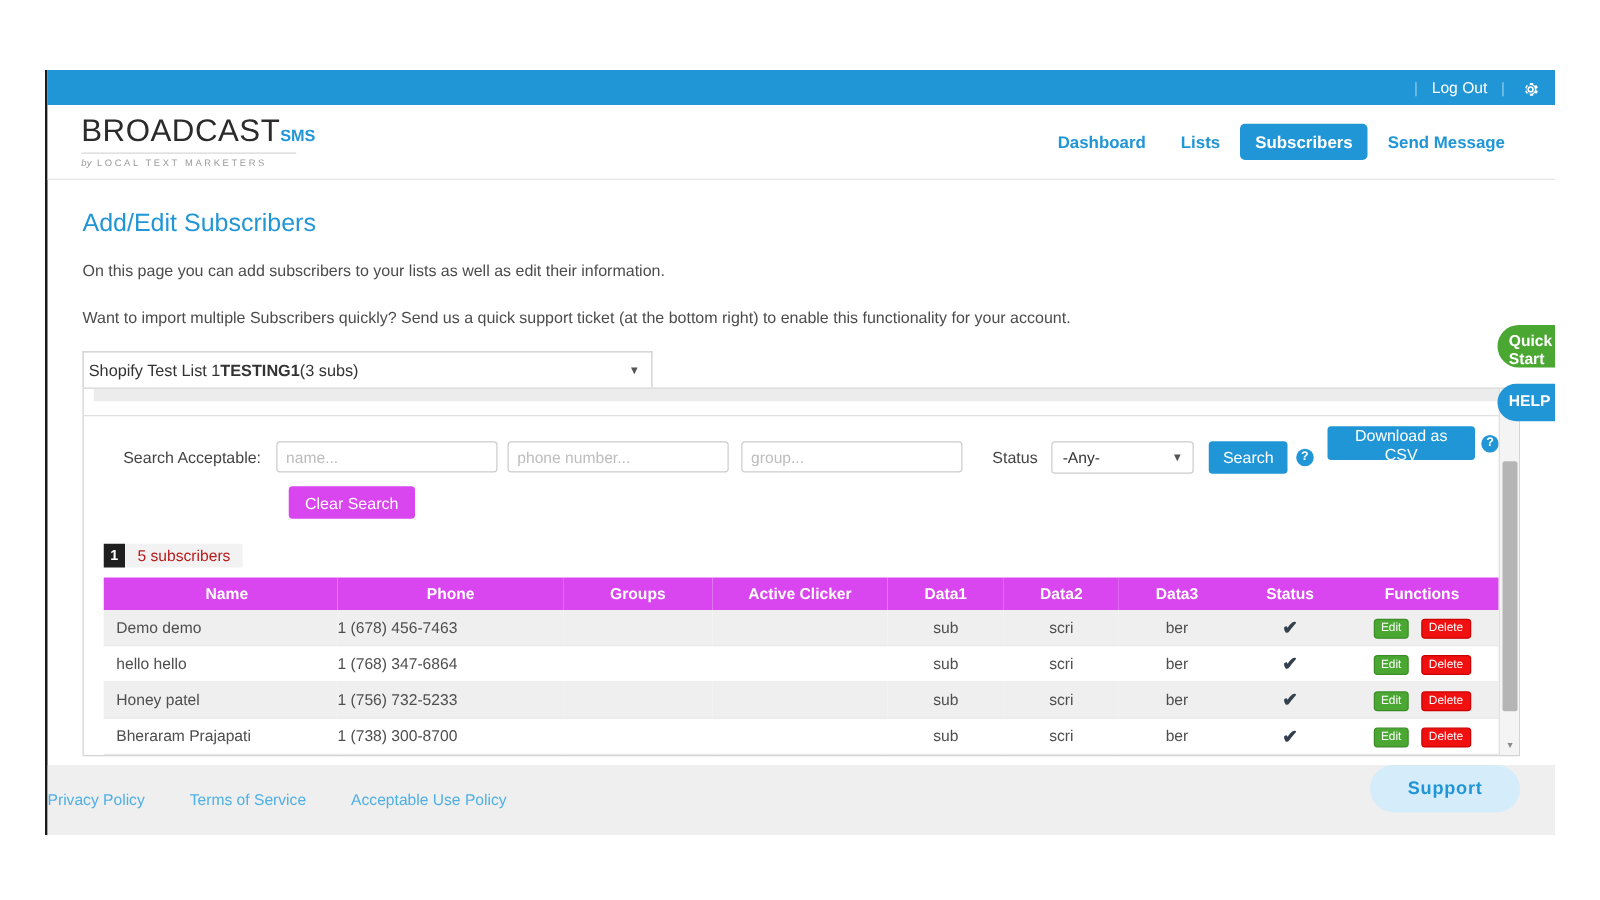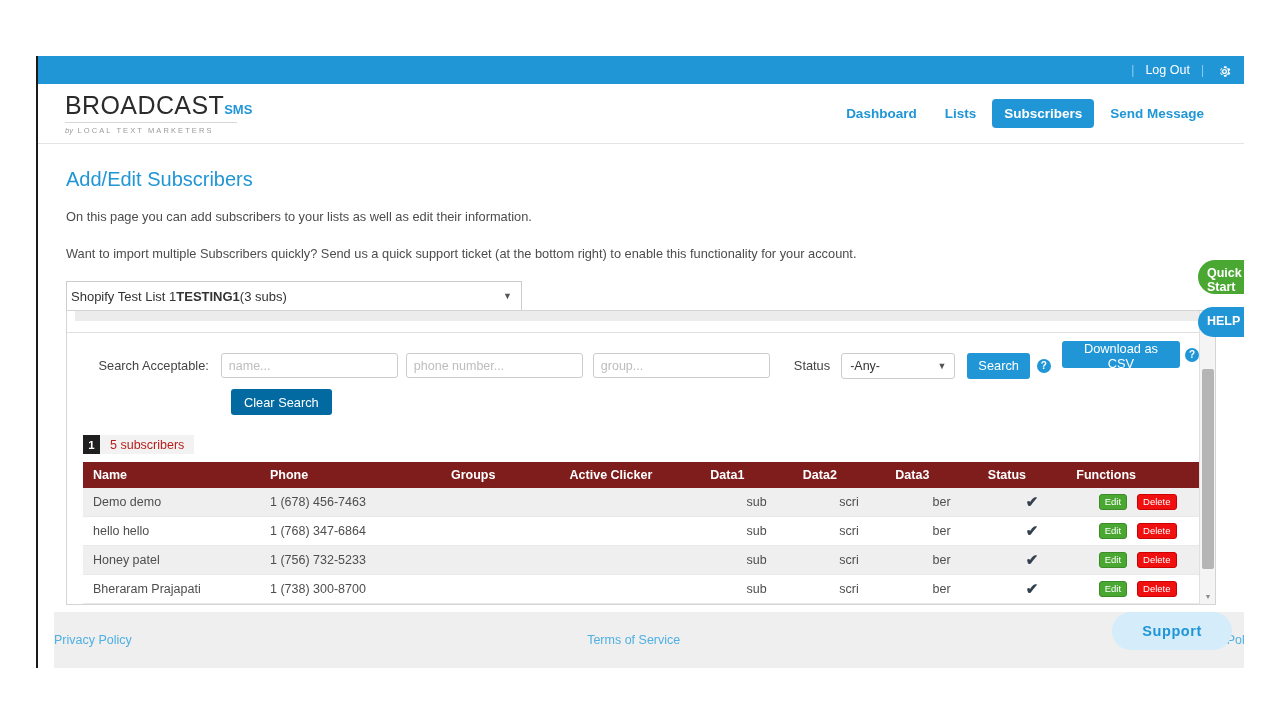--- a/index.html
+++ b/index.html
@@ -261,21 +261,21 @@
     background: #2196d6;
     height: 27px;
     padding: 0 11px;
     margin-left: 11px;
     position: relative;
     top: -11px;
   }
   .help-q.csv { position: relative; top: -11px; margin-left: 5px; }
 
   .btn-clear {
-    background: #0369a1;
+    background: #d946ef;
     height: 26px;
     padding: 0 13px;
     margin: 10px 0 0 148px;
   }
 
   
   .count-row {
     display: flex;
     align-items: stretch;
     margin-top: 20px;
@@ -301,25 +301,25 @@
   }
 
   
   table.subs {
     width: 100%;
     border-collapse: collapse;
     margin-top: 8px;
     table-layout: fixed;
   }
   table.subs thead th {
-    background: #7f1d1d;
-    color: #ffffff;
-    font-size: 12.5px;
-    font-weight: 700;
-    text-align: left;
+    background: #d946ef;
+    color: #ffffff;
+    font-size: 12.5px;
+    font-weight: 700;
+    text-align: center;
     padding: 6px 0 6px 0;
     height: 25px;
   }
   table.subs tbody td {
     font-size: 12.5px;
     color: #4e4e4e;
     padding: 5px 0;
     height: 23px;
     border-bottom: 1px solid #e9e9e9;
   }
@@ -370,28 +370,28 @@
     position: absolute;
     top: 58px; left: 2px;
     width: 12px; height: 200px;
     background: #b5b5b5;
     border-radius: 2px;
   }
 
   
   .footer {
     position: absolute;
-    left: 16px; bottom: 0;
+    left: 0; bottom: 0;
     width: 100%;
     height: 56px;
     background: #efefef;
     display: flex;
     align-items: center;
-    justify-content: space-between;
-    gap: 48px;
+    justify-content: flex-start;
+    gap: 36px;
   }
   .footer a {
     color: #4fb0e4;
     font-size: 12.5px;
     text-decoration: none;
   }
   .support-btn {
     position: absolute;
     right: 28px; bottom: 18px;
     background: #d5ecfa;

